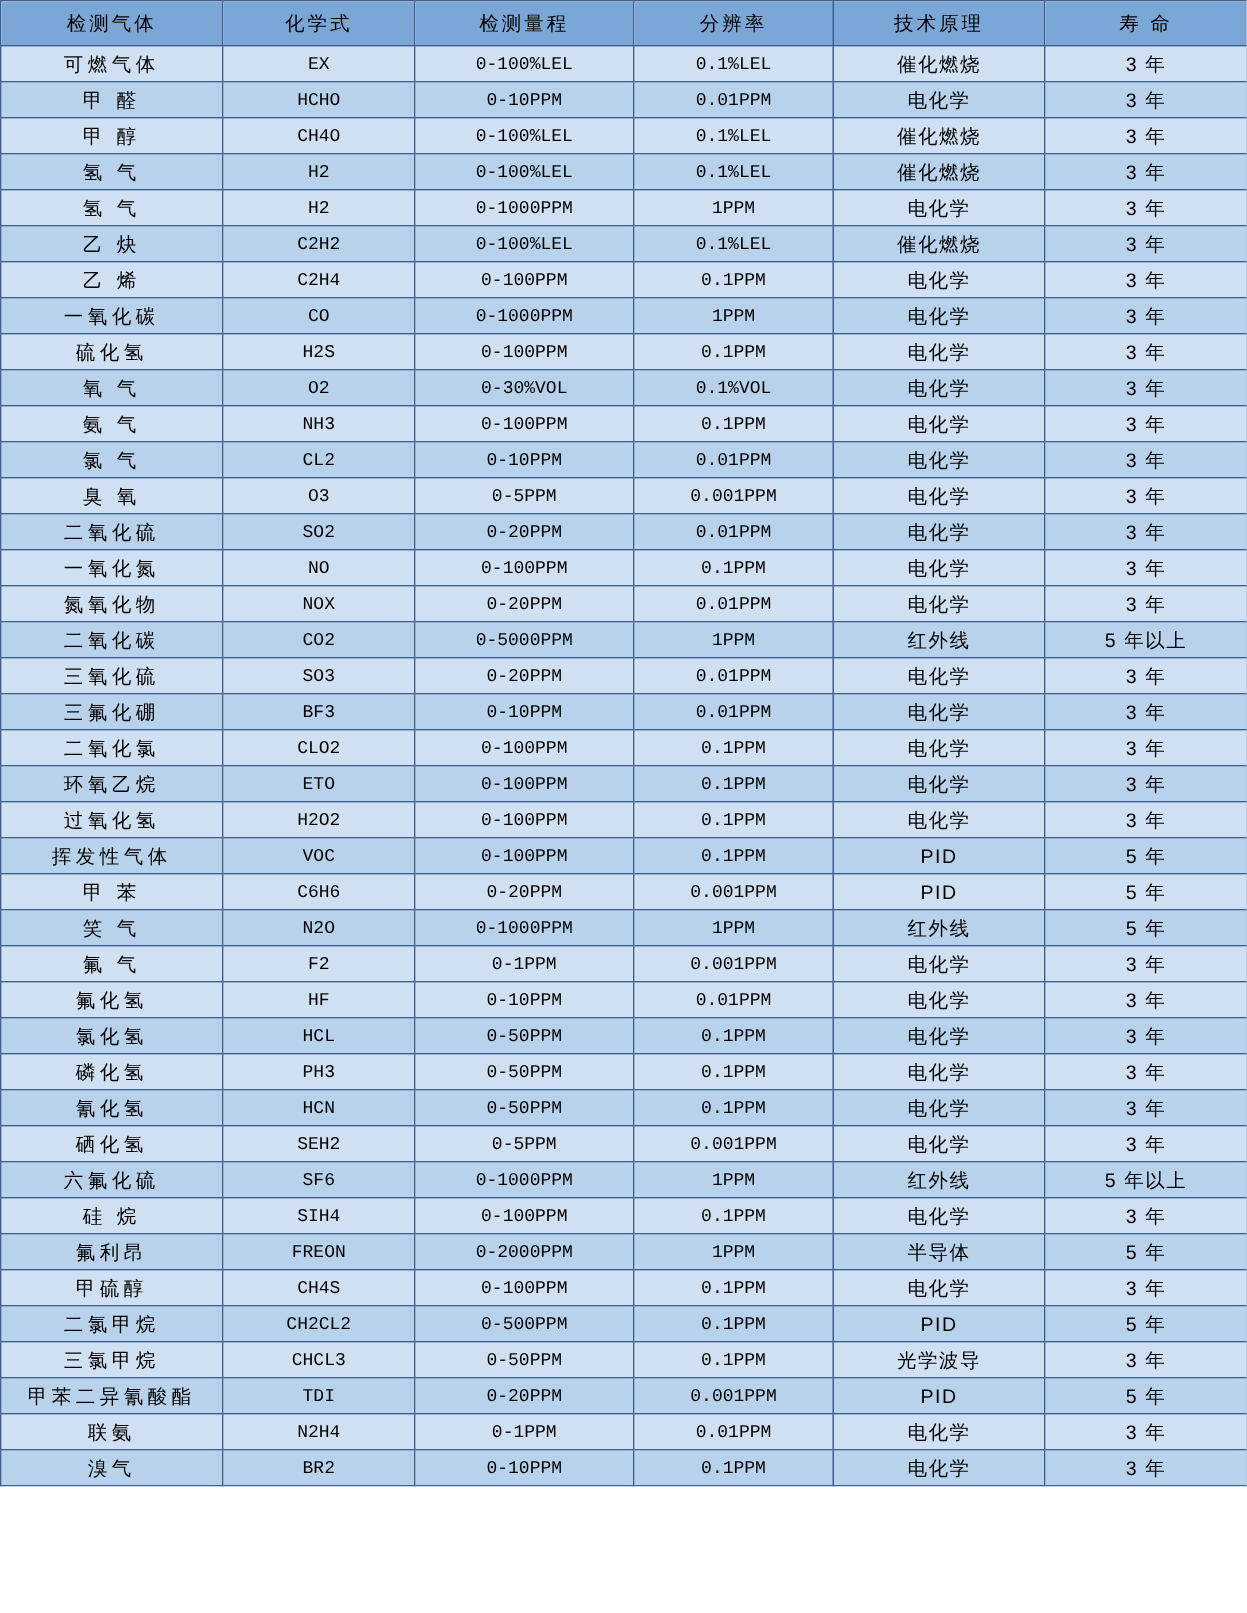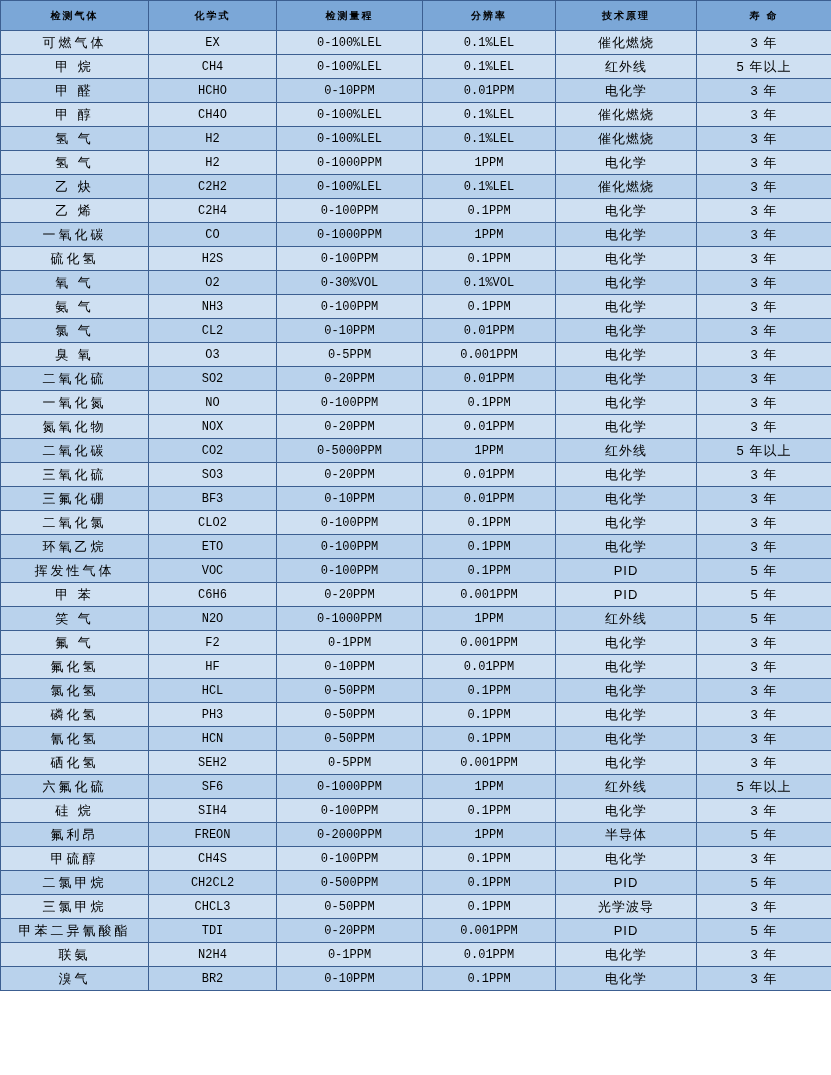--- a/index.html
+++ b/index.html
@@ -27,22 +27,22 @@
     border: 1px solid #3c5f91;
     text-align: center;
     vertical-align: middle;
     color: #000000;
     white-space: nowrap;
     overflow: hidden;
   }
   #gas-table thead th {
     background: #7ba7d7;
     height: 27px;
-    font-size: 10px;
-    font-weight: bold;
+    font-size: 13px;
+    font-weight: normal;
     letter-spacing: 2px;
   }
   #gas-table tbody td {
     height: 21px;
     font-size: 13px;
     font-weight: normal;
   }
   #gas-table tbody tr.odd td { background: #cfe0f2; }
   #gas-table tbody tr.even td { background: #b9d2ec; }
   #gas-table tbody td.col-name {
@@ -84,28 +84,20 @@
   </thead>
   <tbody id="table-body">
       <tr class="odd">
         <td class="col-name">可燃气体</td>
         <td class="col-formula">EX</td>
         <td class="col-range">0-100%LEL</td>
         <td class="col-res">0.1%LEL</td>
         <td class="col-tech">催化燃烧</td>
         <td class="col-life">3 年</td>
       </tr>
-      <tr class="odd">
-        <td class="col-name">甲 烷</td>
-        <td class="col-formula">CH4</td>
-        <td class="col-range">0-100%LEL</td>
-        <td class="col-res">0.1%LEL</td>
-        <td class="col-tech">红外线</td>
-        <td class="col-life">5 年以上</td>
-      </tr>
       <tr class="even">
         <td class="col-name">甲 醛</td>
         <td class="col-formula">HCHO</td>
         <td class="col-range">0-10PPM</td>
         <td class="col-res">0.01PPM</td>
         <td class="col-tech">电化学</td>
         <td class="col-life">3 年</td>
       </tr>
       <tr class="odd">
         <td class="col-name">甲 醇</td>
@@ -252,20 +244,28 @@
         <td class="col-life">3 年</td>
       </tr>
       <tr class="even">
         <td class="col-name">环氧乙烷</td>
         <td class="col-formula">ETO</td>
         <td class="col-range">0-100PPM</td>
         <td class="col-res">0.1PPM</td>
         <td class="col-tech">电化学</td>
         <td class="col-life">3 年</td>
       </tr>
+      <tr class="odd">
+        <td class="col-name">过氧化氢</td>
+        <td class="col-formula">H2O2</td>
+        <td class="col-range">0-100PPM</td>
+        <td class="col-res">0.1PPM</td>
+        <td class="col-tech">电化学</td>
+        <td class="col-life">3 年</td>
+      </tr>
       <tr class="even">
         <td class="col-name">挥发性气体</td>
         <td class="col-formula">VOC</td>
         <td class="col-range">0-100PPM</td>
         <td class="col-res">0.1PPM</td>
         <td class="col-tech">PID</td>
         <td class="col-life">5 年</td>
       </tr>
       <tr class="odd">
         <td class="col-name">甲 苯</td>

